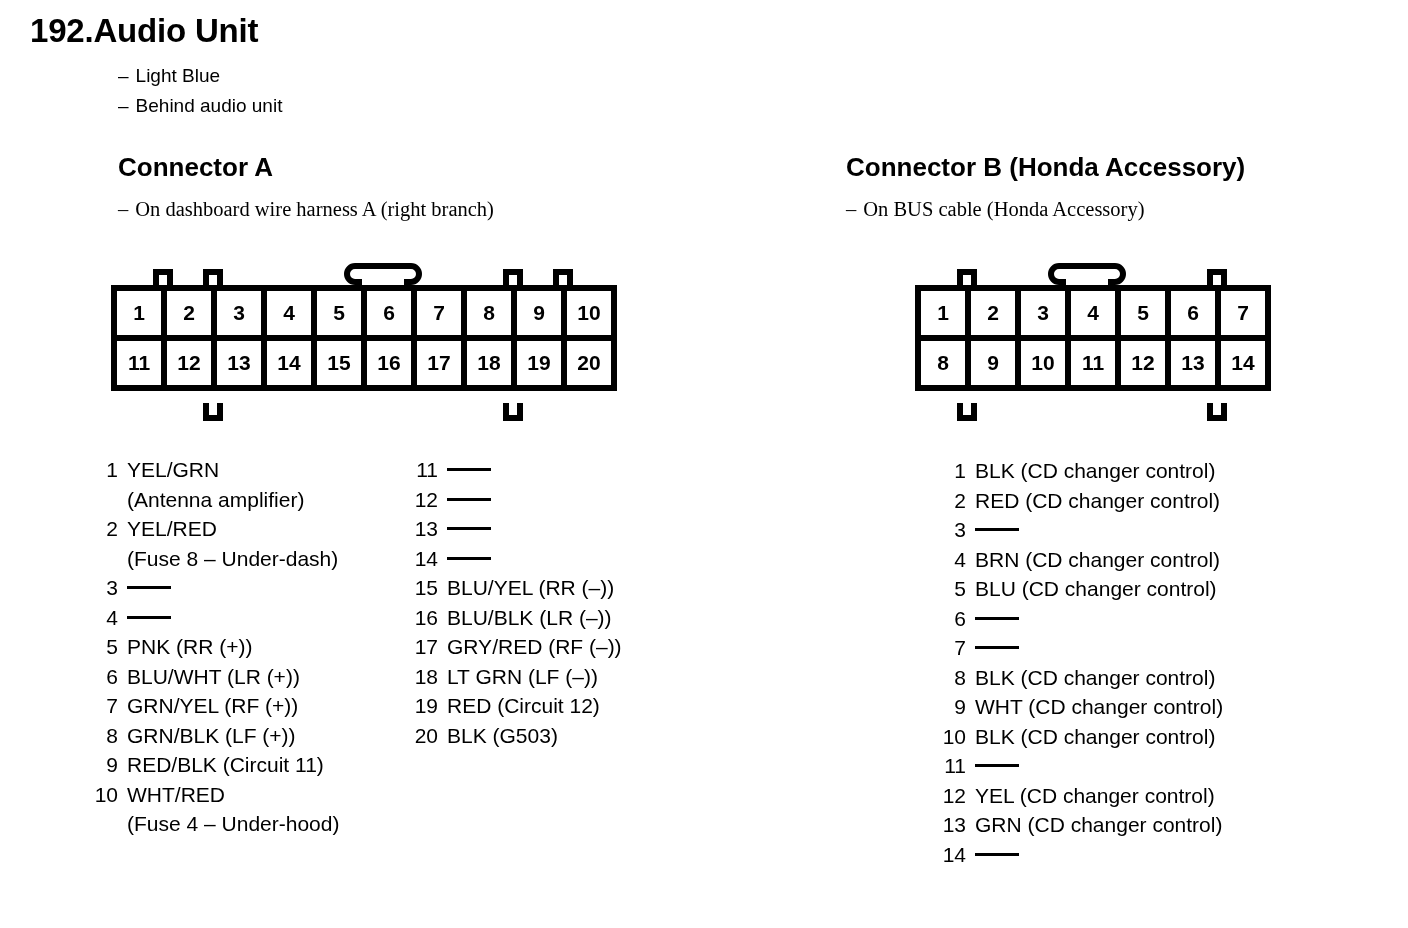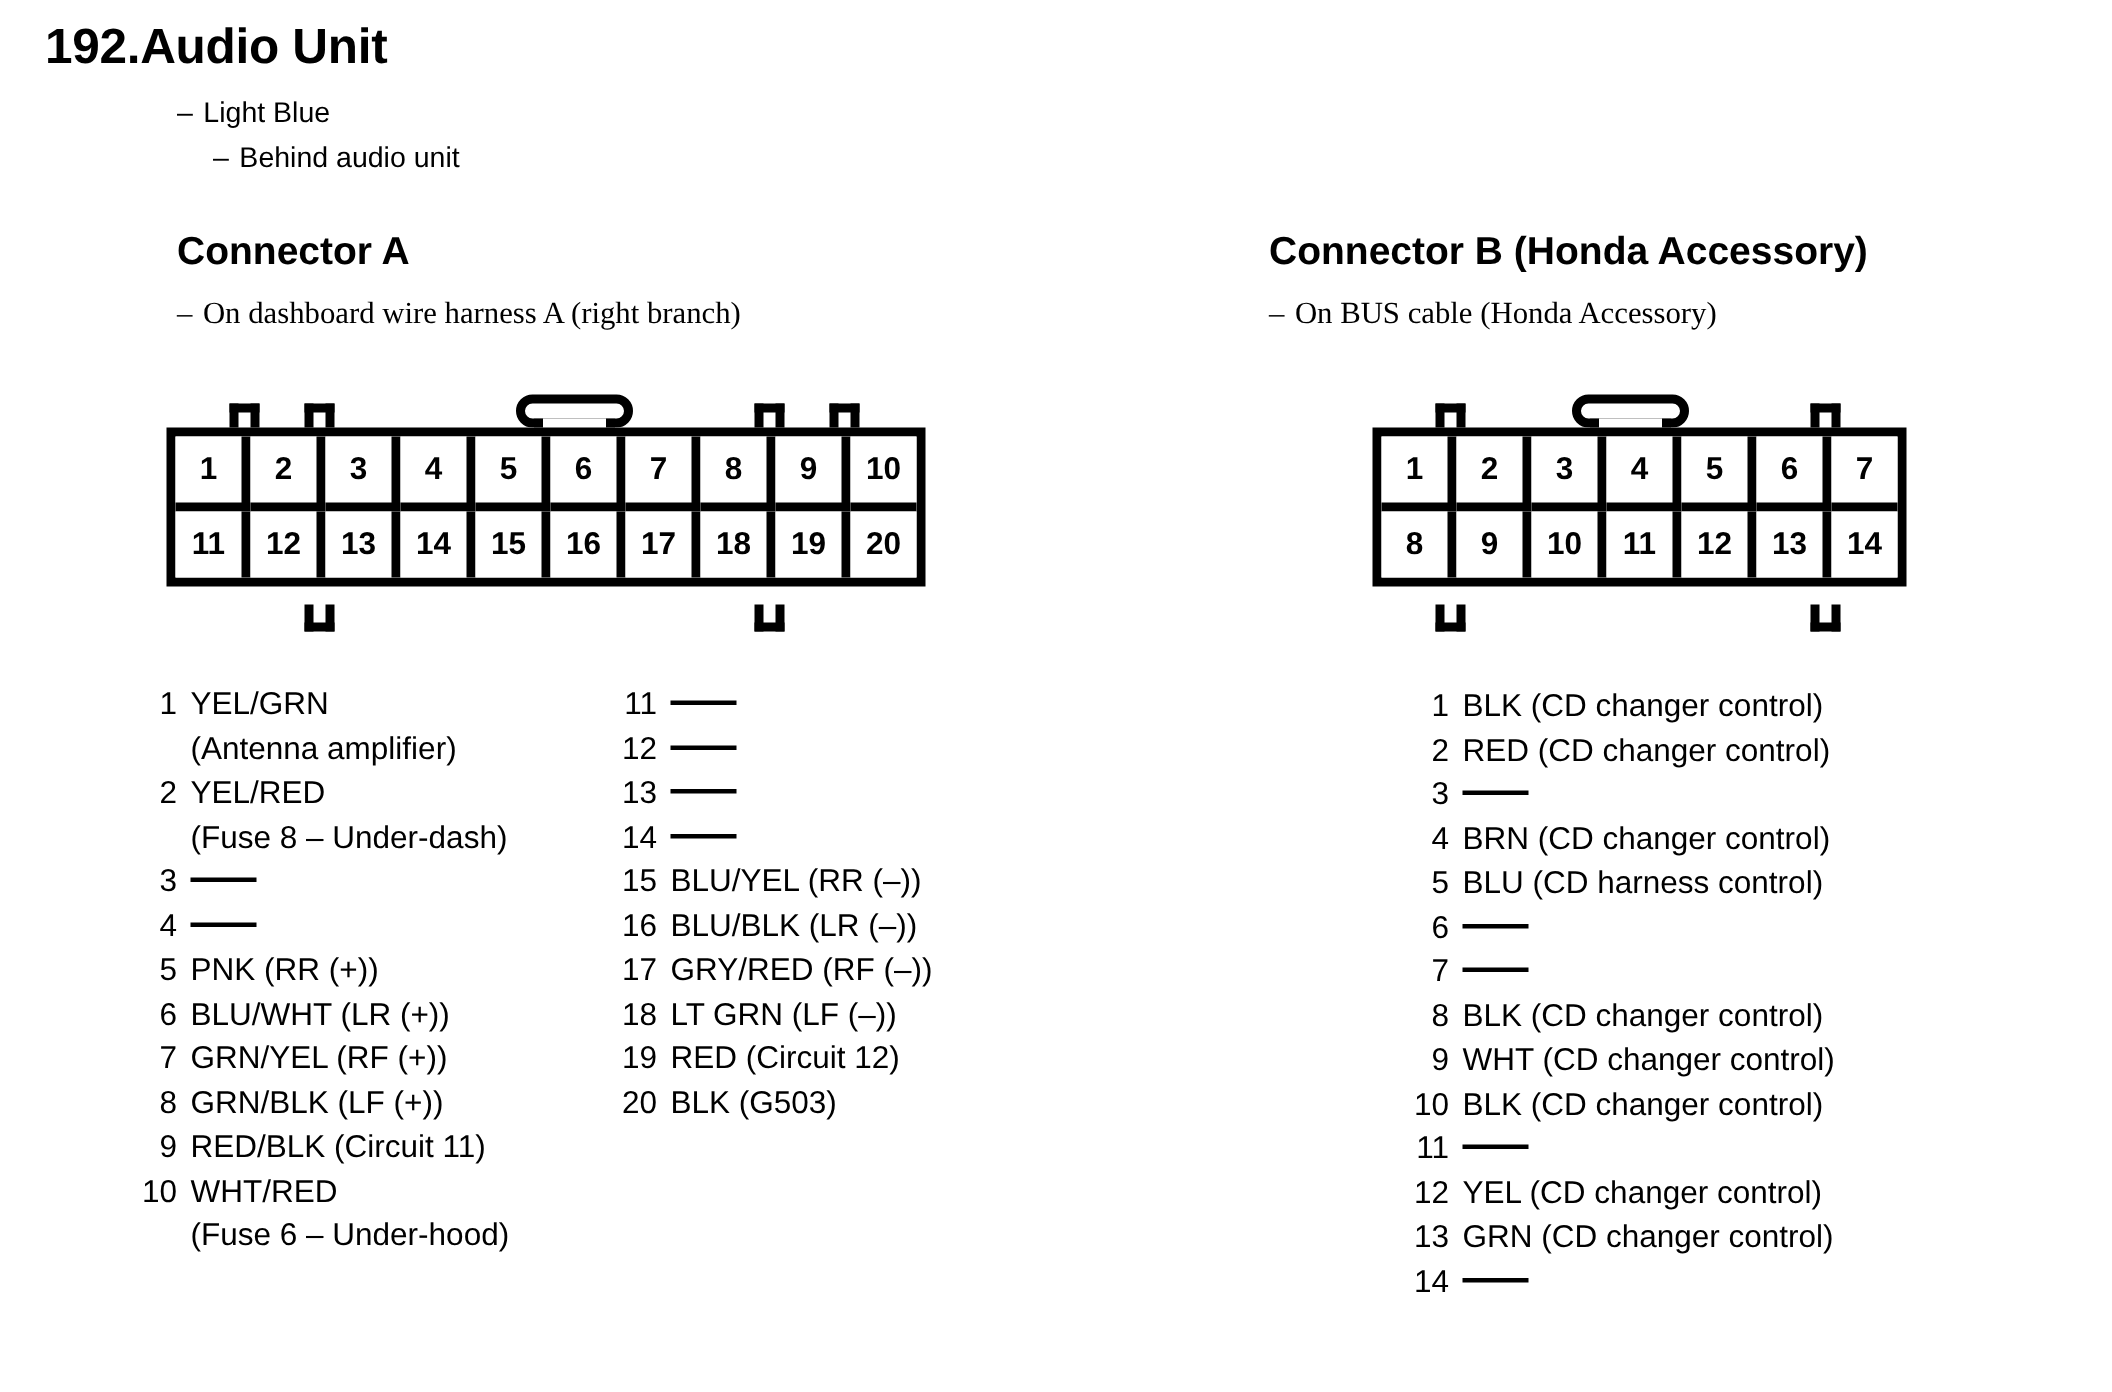--- a/index.html
+++ b/index.html
@@ -151,21 +151,21 @@
 </head>
 <body>
 
 <div class="page-title">
   <span class="num">192.</span><span>Audio Unit</span>
 </div>
 
 <div class="bullet-line" style="left:118px; top:65px;">
   <span class="dash">–</span><span>Light Blue</span>
 </div>
-<div class="bullet-line" style="left:118px; top:95px;margin-left:24px;">
+<div class="bullet-line" style="left:118px; top:95px;">
   <span class="dash">–</span><span>Behind audio unit</span>
 </div>
 
 <div class="sub-head" style="left:118px; top:152px;">Connector A</div>
 <div class="sub-note" style="left:118px; top:198px;">
   <span class="dash">–</span><span>On dashboard wire harness A (right branch)</span>
 </div>
 
 <div class="sub-head" style="left:846px; top:152px;">Connector B (Honda Accessory)</div>
 <div class="sub-note" style="left:846px; top:198px;">
@@ -274,21 +274,21 @@
       <span class="pin-desc">GRN/BLK (LF (+))</span>
     </div>
     <div class="pin-row">
       <span class="pin-num">9</span>
       <span class="pin-desc">RED/BLK (Circuit 11)</span>
     </div>
     <div class="pin-row">
       <span class="pin-num">10</span>
       <span class="pin-desc">WHT/RED</span>
     </div>
-    <div class="pin-cont">(Fuse 6 – Under-hood)</div>
+    <div class="pin-cont">(Fuse 4 – Under-hood)</div>
   </div>
 <div class="pinlist" id="pins-a-right" style="left:408px; top:455px; width:330px;">
     <div class="pin-row">
       <span class="pin-num">11</span>
       <span class="pin-desc"><span class="empty-rule"></span></span>
     </div>
     <div class="pin-row">
       <span class="pin-num">12</span>
       <span class="pin-desc"><span class="empty-rule"></span></span>
     </div>
@@ -337,21 +337,21 @@
     <div class="pin-row">
       <span class="pin-num">3</span>
       <span class="pin-desc"><span class="empty-rule"></span></span>
     </div>
     <div class="pin-row">
       <span class="pin-num">4</span>
       <span class="pin-desc">BRN (CD changer control)</span>
     </div>
     <div class="pin-row">
       <span class="pin-num">5</span>
-      <span class="pin-desc">BLU (CD harness control)</span>
+      <span class="pin-desc">BLU (CD changer control)</span>
     </div>
     <div class="pin-row">
       <span class="pin-num">6</span>
       <span class="pin-desc"><span class="empty-rule"></span></span>
     </div>
     <div class="pin-row">
       <span class="pin-num">7</span>
       <span class="pin-desc"><span class="empty-rule"></span></span>
     </div>
     <div class="pin-row">

